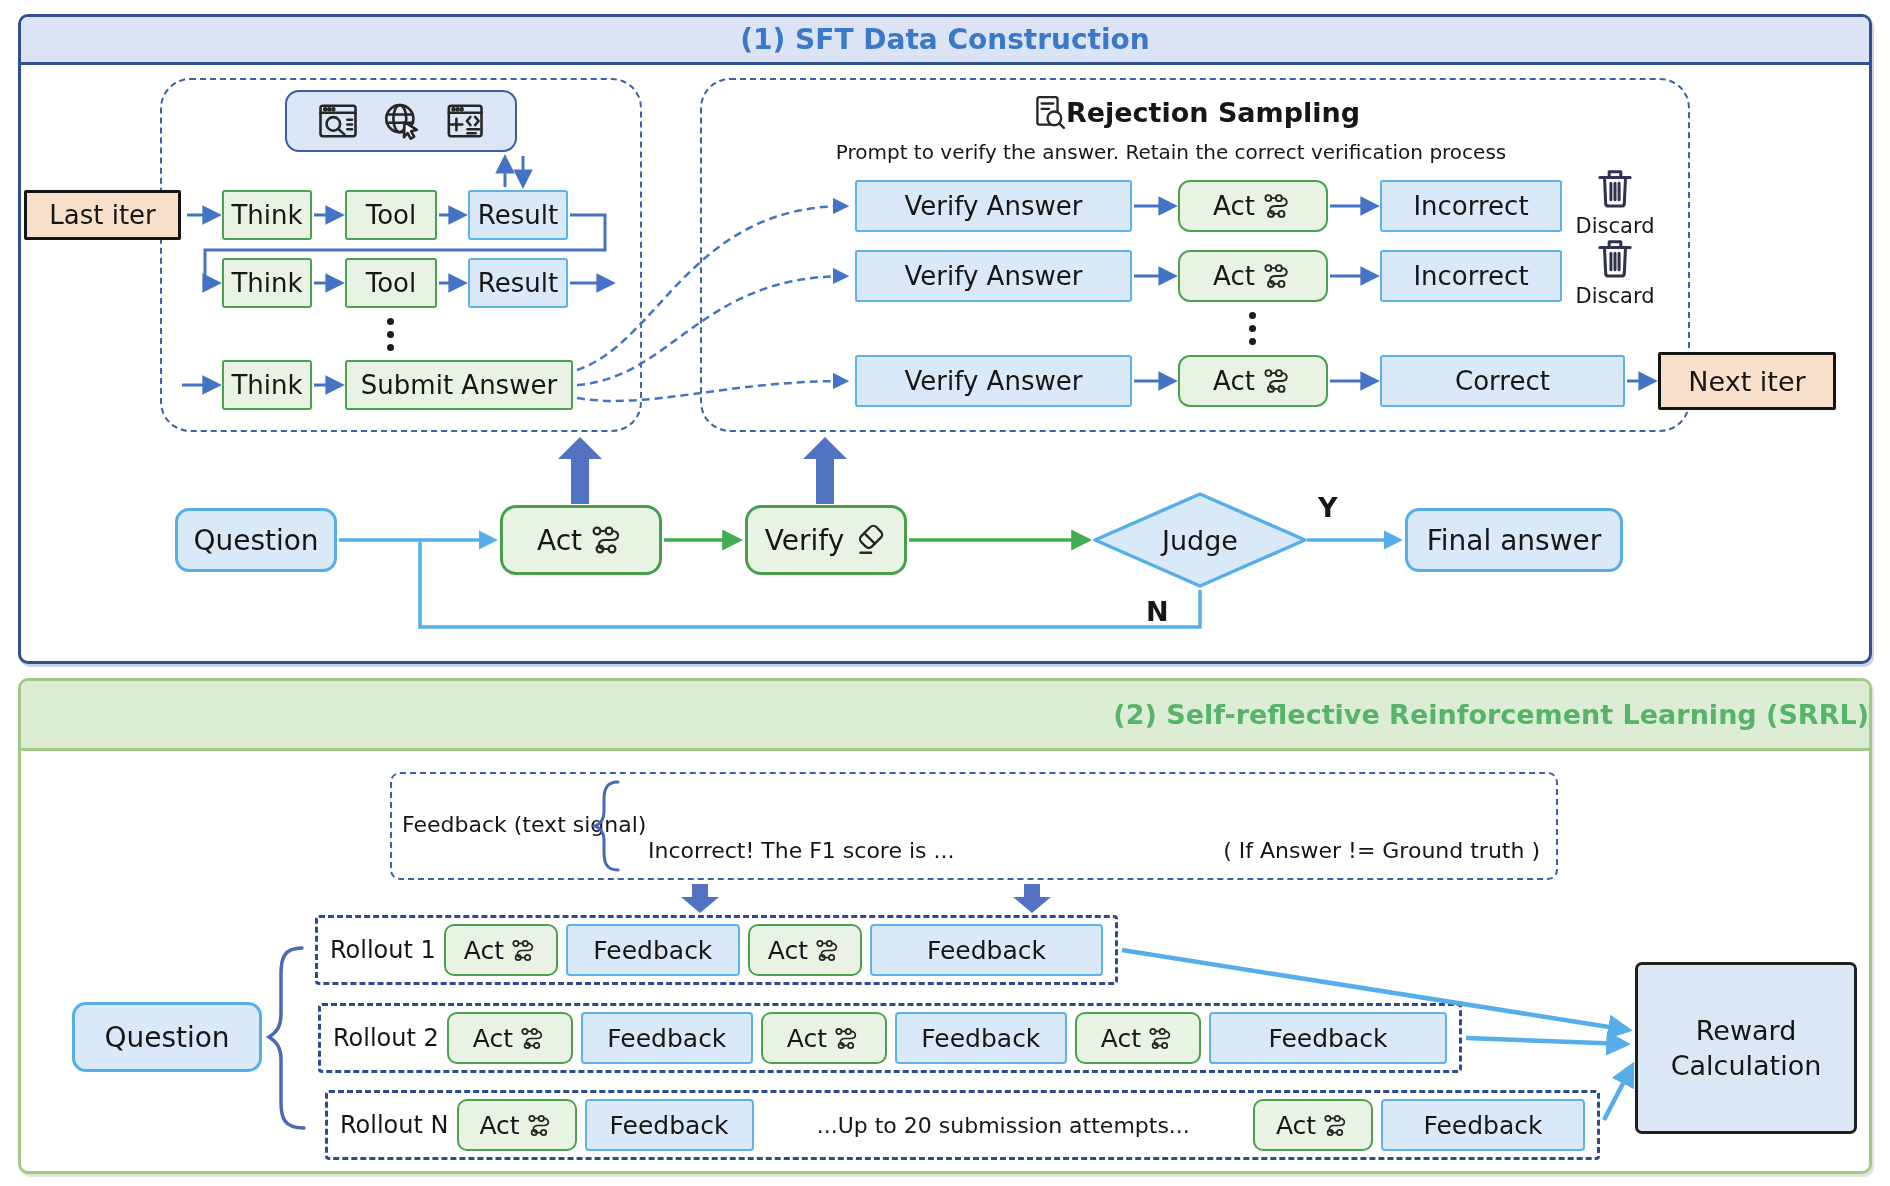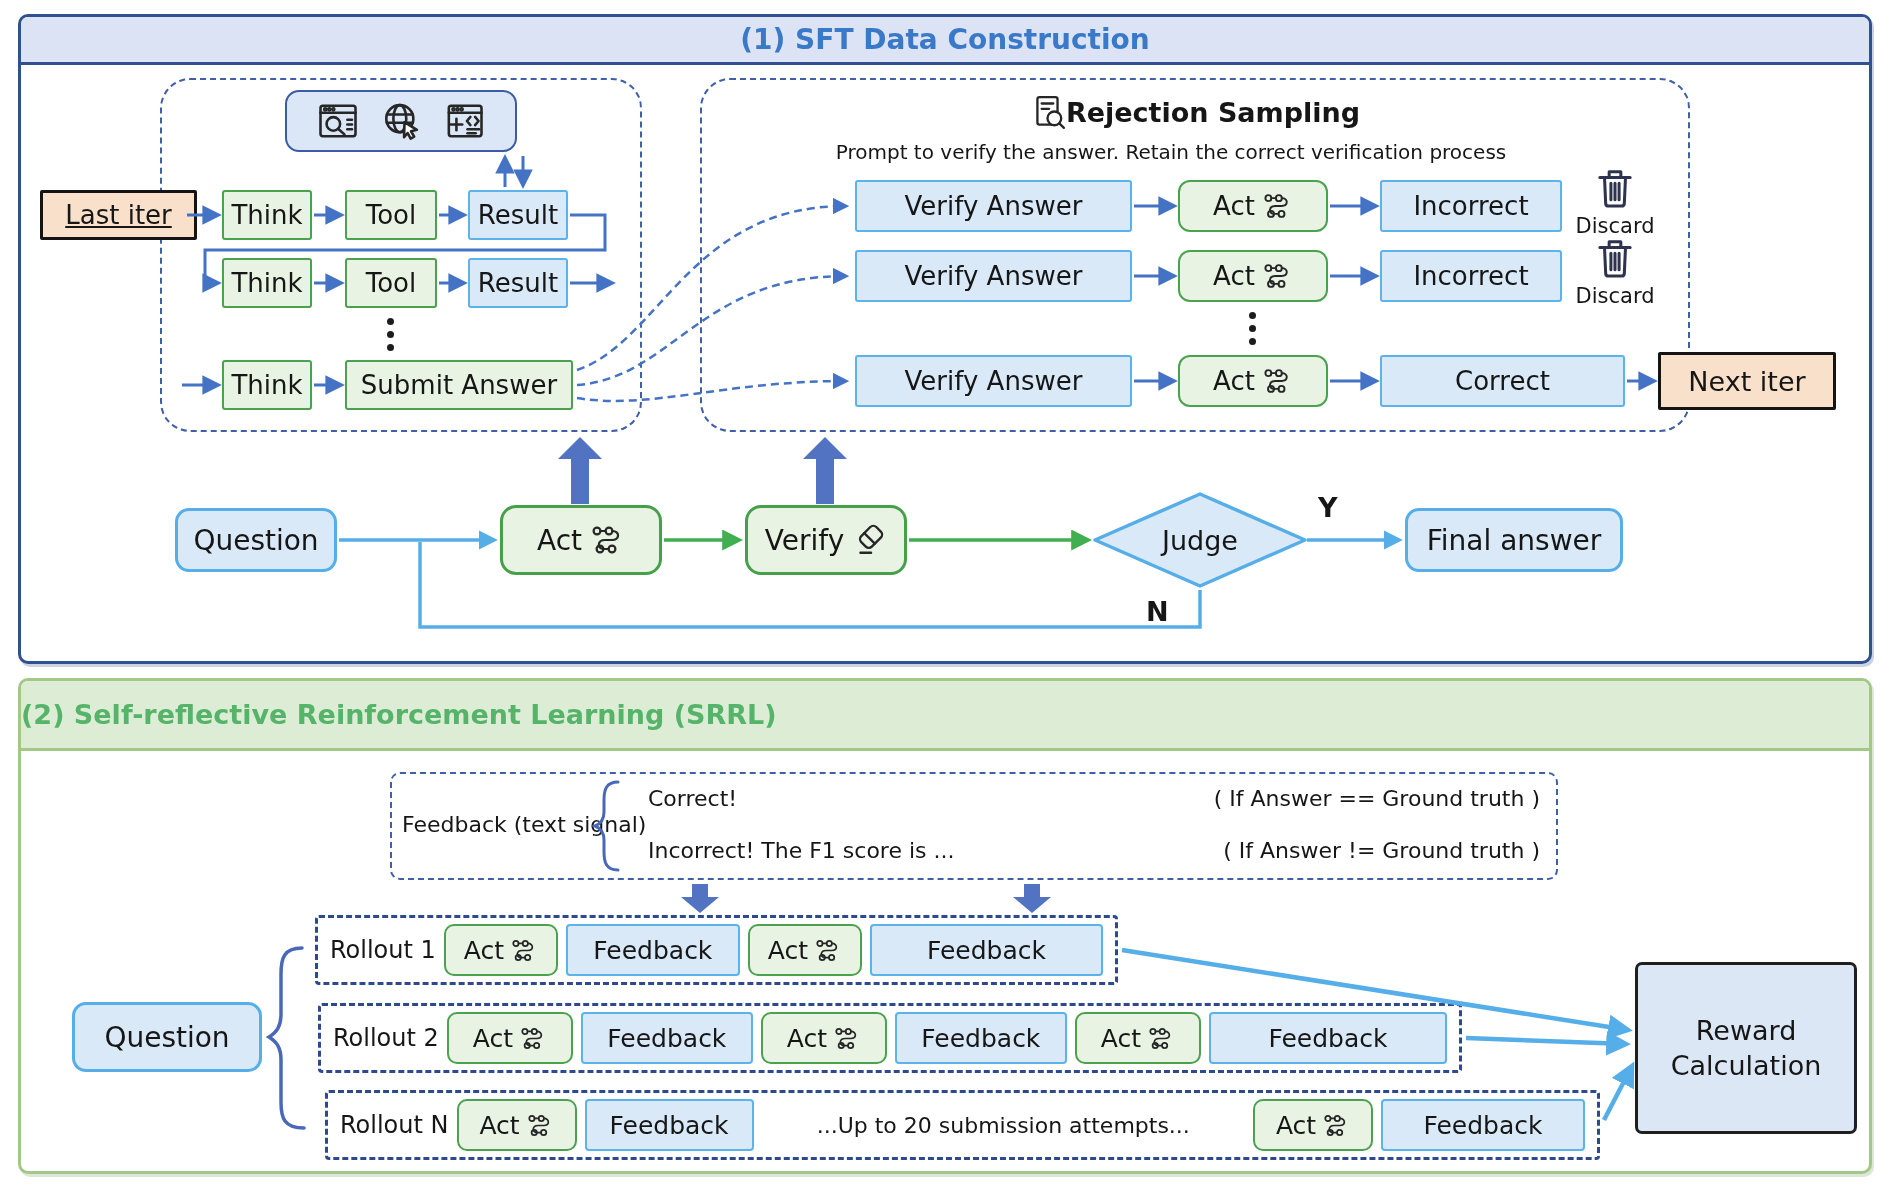--- a/index.html
+++ b/index.html
@@ -7,21 +7,21 @@
           font-family:"DejaVu Sans", sans-serif;color:#161616;padding-left:48px;}
   .abs{position:absolute;box-sizing:border-box;}
   .bx{display:flex;align-items:center;justify-content:center;text-align:center;}
   
   .panel1{border:3px solid #30508f;border-radius:10px;background:#fff;box-shadow:2px 3px 0 rgba(48,80,143,.25);}
   .panel1-head{left:0;top:0;right:0;height:48px;background:#dce3f5;border-bottom:3px solid #30508f;
                border-radius:7px 7px 0 0;display:flex;align-items:center;justify-content:center;
                font-size:28px;font-weight:bold;color:#3a78c8;}
   .panel2{border:3px solid #a2c888;border-radius:10px;background:#fff;box-shadow:2px 3px 0 rgba(120,160,90,.25);}
   .panel2-head{left:0;top:0;right:0;height:70px;background:#ddecd4;border-bottom:3px solid #a2c888;
-               border-radius:7px 7px 0 0;display:flex;align-items:center;justify-content:flex-start;
+               border-radius:7px 7px 0 0;display:flex;align-items:center;justify-content:flex-end;
                font-size:27px;font-weight:bold;color:#55b469;}
   
   .dashedbox{border:2.5px dashed #3f5fa8;border-radius:30px;}
   .ndash{border:2.5px dashed #3f5fa8;border-radius:10px;}
   .rollout{border:3.5px dashed #2e4a8f;border-radius:4px;display:flex;align-items:center;gap:8px;padding:0 12px;background:#fff;}
   
   .gbox{background:#e9f3e3;border:2.5px solid #4aa24e;border-radius:3px;font-size:26px;}
   .bbox{background:#d9e9f8;border:2.5px solid #5bb3ea;border-radius:3px;font-size:26px;}
   .peach{background:#f9e0ca;border:3px solid #141414;border-radius:2px;font-size:27px;}
   .flowg{background:#e9f3e3;border:3px solid #45a049;border-radius:16px;font-size:28px;gap:9px;}
@@ -60,21 +60,21 @@
         <use href="#i-bsearch"></use>
       </svg>
     <svg class="icon" width="40" height="40" viewBox="0 0 34 34">
         <use href="#i-globe"></use>
       </svg>
     <svg class="icon" width="42" height="38" viewBox="0 0 36 32">
         <use href="#i-code"></use>
       </svg>
   </div>
 
-  <div class="abs bx peach" style="left:40px;top:190px;width:157px;height:50px;font-size:26px;text-decoration:underline;">
+  <div class="abs bx peach" style="left:24px;top:190px;width:157px;height:50px;font-size:26px;">
       <span>Last iter</span>
     </div>
 
   <div class="abs bx gbox" style="left:222px;top:190px;width:90px;height:50px;">
       <span>Think</span>
     </div>
   <div class="abs bx gbox" style="left:345px;top:190px;width:92px;height:50px;">
       <span>Tool</span>
     </div>
   <div class="abs bx bbox" style="left:468px;top:190px;width:100px;height:50px;">
@@ -195,24 +195,20 @@
     </div>
 
   <div class="abs panel2" style="left:18px;top:678px;width:1854px;height:496px;">
     <div class="abs panel2-head">
       <span>(2) Self-reflective Reinforcement Learning (SRRL)</span>
     </div>
   </div>
 
   <div class="abs ndash" style="left:390px;top:772px;width:1168px;height:108px;"></div>
   <div class="abs" style="left:402px;top:812px;width:196px;text-align:center;font-size:22px;white-space:nowrap;"><span>Feedback (text signal)</span></div>
-  <div class="abs fbline" style="left:648px;top:786px;width:892px;">
-    <span>Correct!</span>
-    <span>( If Answer == Ground truth )</span>
-  </div>
   <div class="abs fbline" style="left:648px;top:838px;width:892px;">
     <span>Incorrect! The F1 score is ...</span>
     <span>( If Answer != Ground truth )</span>
   </div>
 
   <div class="abs rollout" style="left:315px;top:915px;width:803px;height:70px;">
     <span class="rlabel">Rollout 1</span>
     <div class="ract" style="width:110px;">
         <span>Act</span>
         <svg class="icon" width="27" height="25" viewBox="0 0 34 32">

